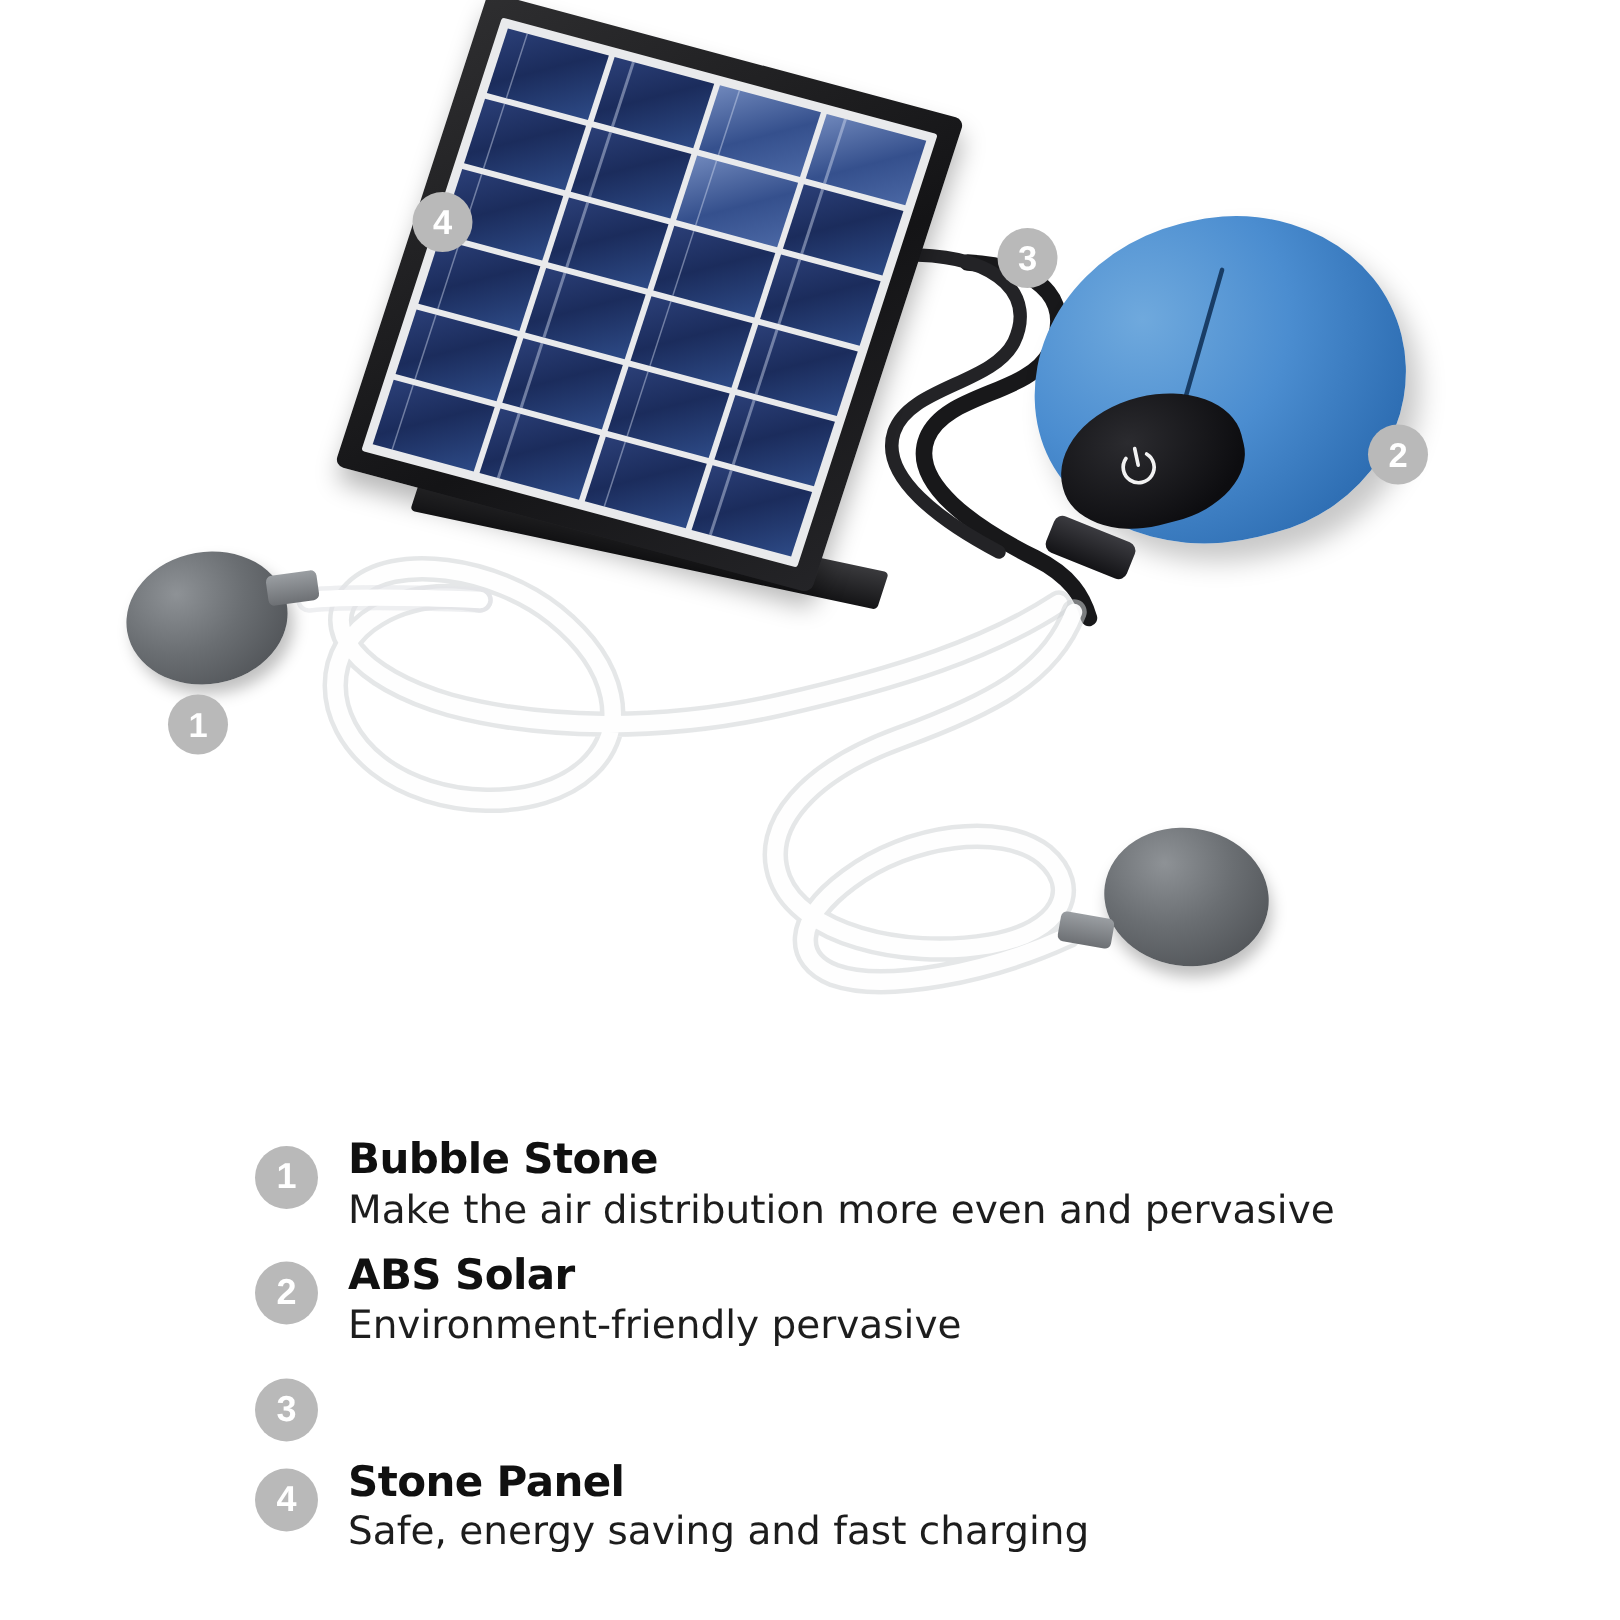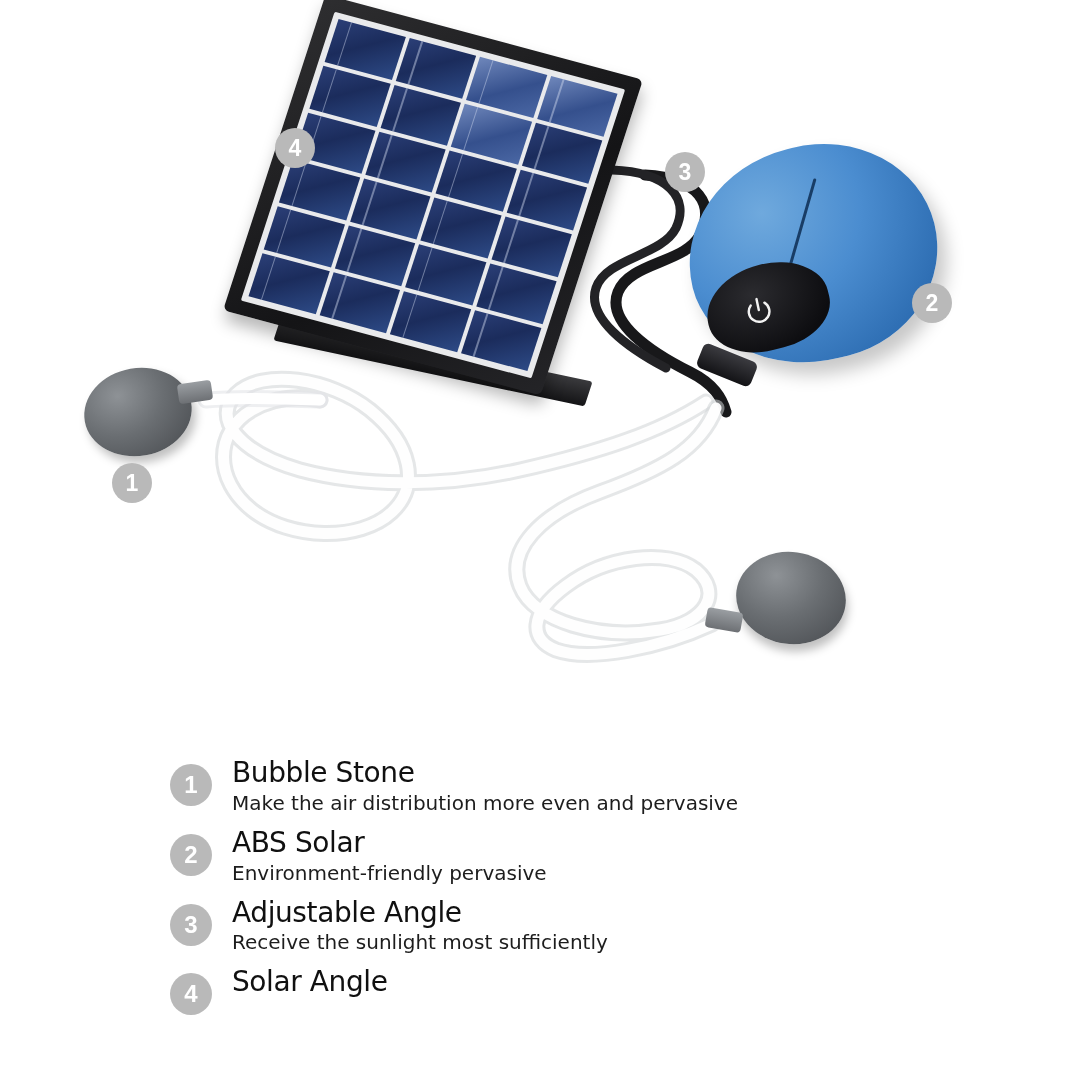--- a/index.html
+++ b/index.html
@@ -228,28 +228,28 @@
     display: flex;
     align-items: center;
     justify-content: center;
     margin-top: 6px;
   }
   .feature-text {
     margin-left: 20px;
   }
   .feature-title {
     font-size: 28px;
-    font-weight: normal;
+    font-weight: bold;
     color: #101010;
     letter-spacing: -0.4px;
     line-height: 1.1;
     font-family: "DejaVu Sans", sans-serif;
   }
   .feature-desc {
-    font-size: 20px;
+    font-size: 26px;
     color: #1d1d1d;
     line-height: 1.25;
     margin-top: 2px;
     font-family: "DejaVu Sans", sans-serif;
   }
 </style>
 </head>
 <body>
 
 <div id="product-figure">
@@ -338,26 +338,23 @@
   <div class="feature-row">
     <div class="feature-badge">2</div>
     <div class="feature-text">
       <div class="feature-title">ABS Solar</div>
       <div class="feature-desc">Environment-friendly pervasive</div>
     </div>
   </div>
 
   <div class="feature-row">
     <div class="feature-badge">3</div>
-    <div class="feature-text">
-      <div class="feature-title">Adjustable Angle</div>
-      <div class="feature-desc">Receive the sunlight most sufficiently</div>
-    </div>
   </div>
 
   <div class="feature-row">
     <div class="feature-badge">4</div>
     <div class="feature-text">
-      <div class="feature-title">Solar Angle</div>
+      <div class="feature-title">Stone Panel</div>
+      <div class="feature-desc">Safe, energy saving and fast charging</div>
     </div>
   </div>
 
 </div>
 
 </body></html>

